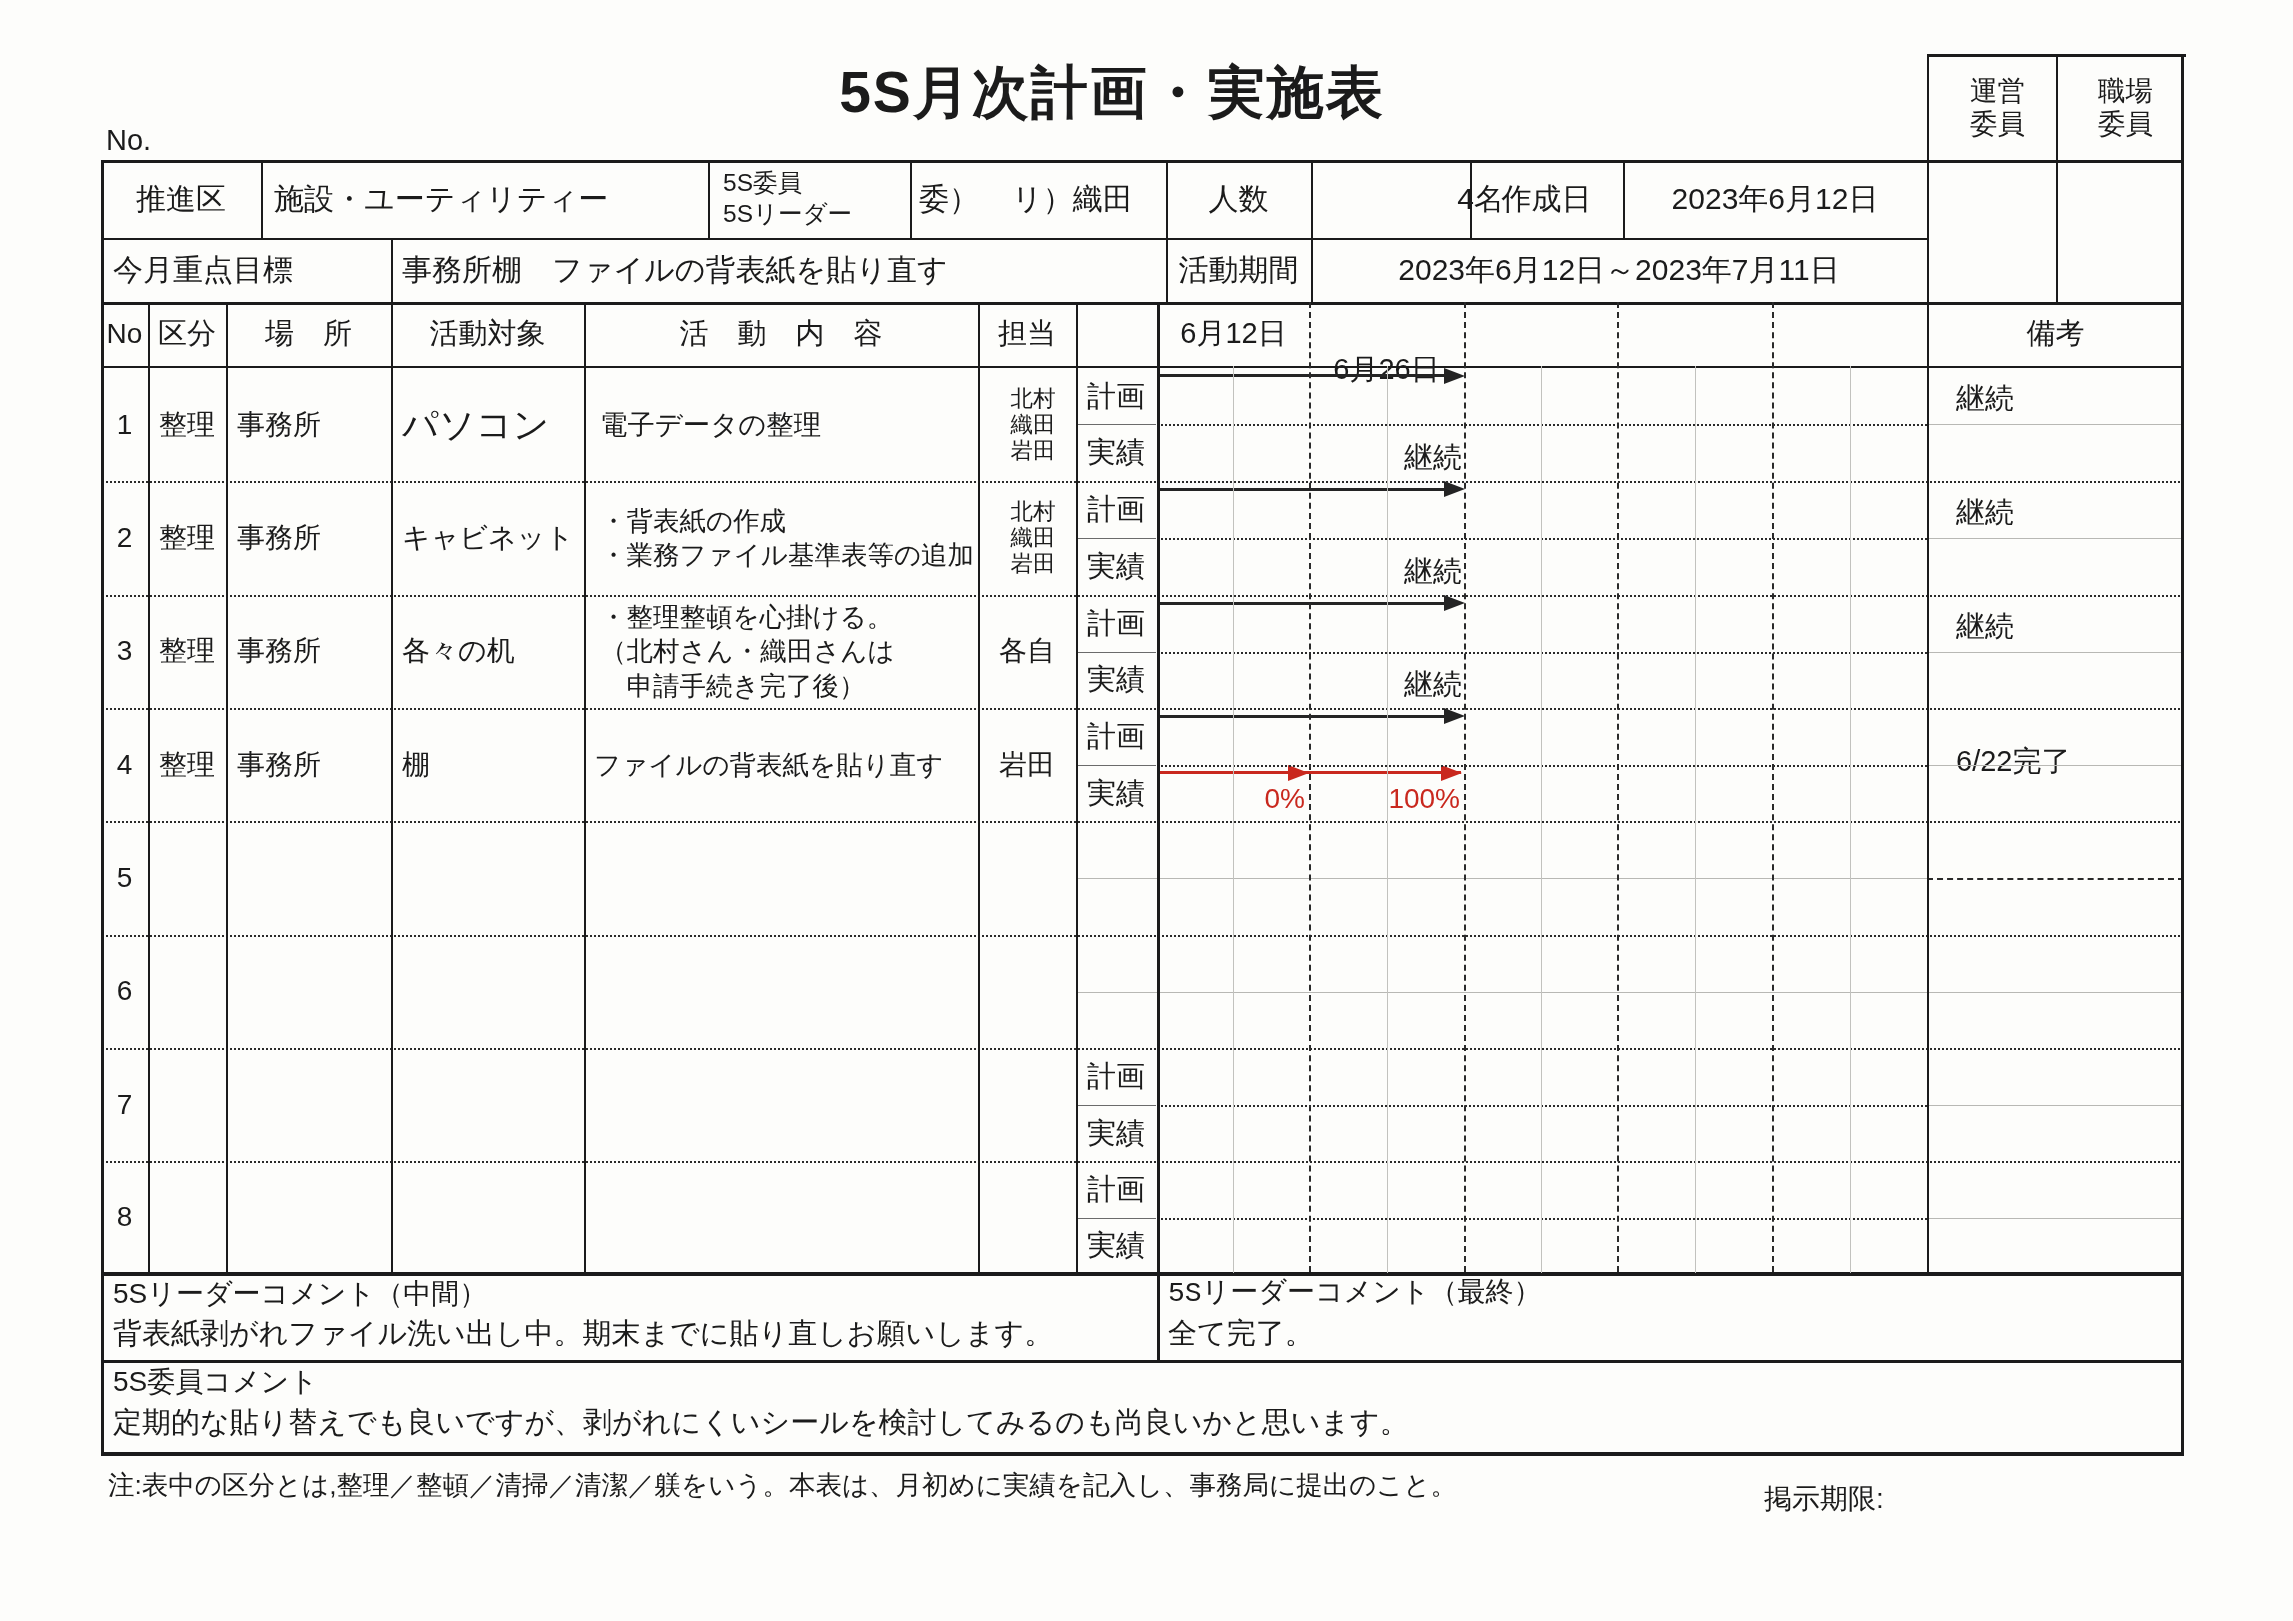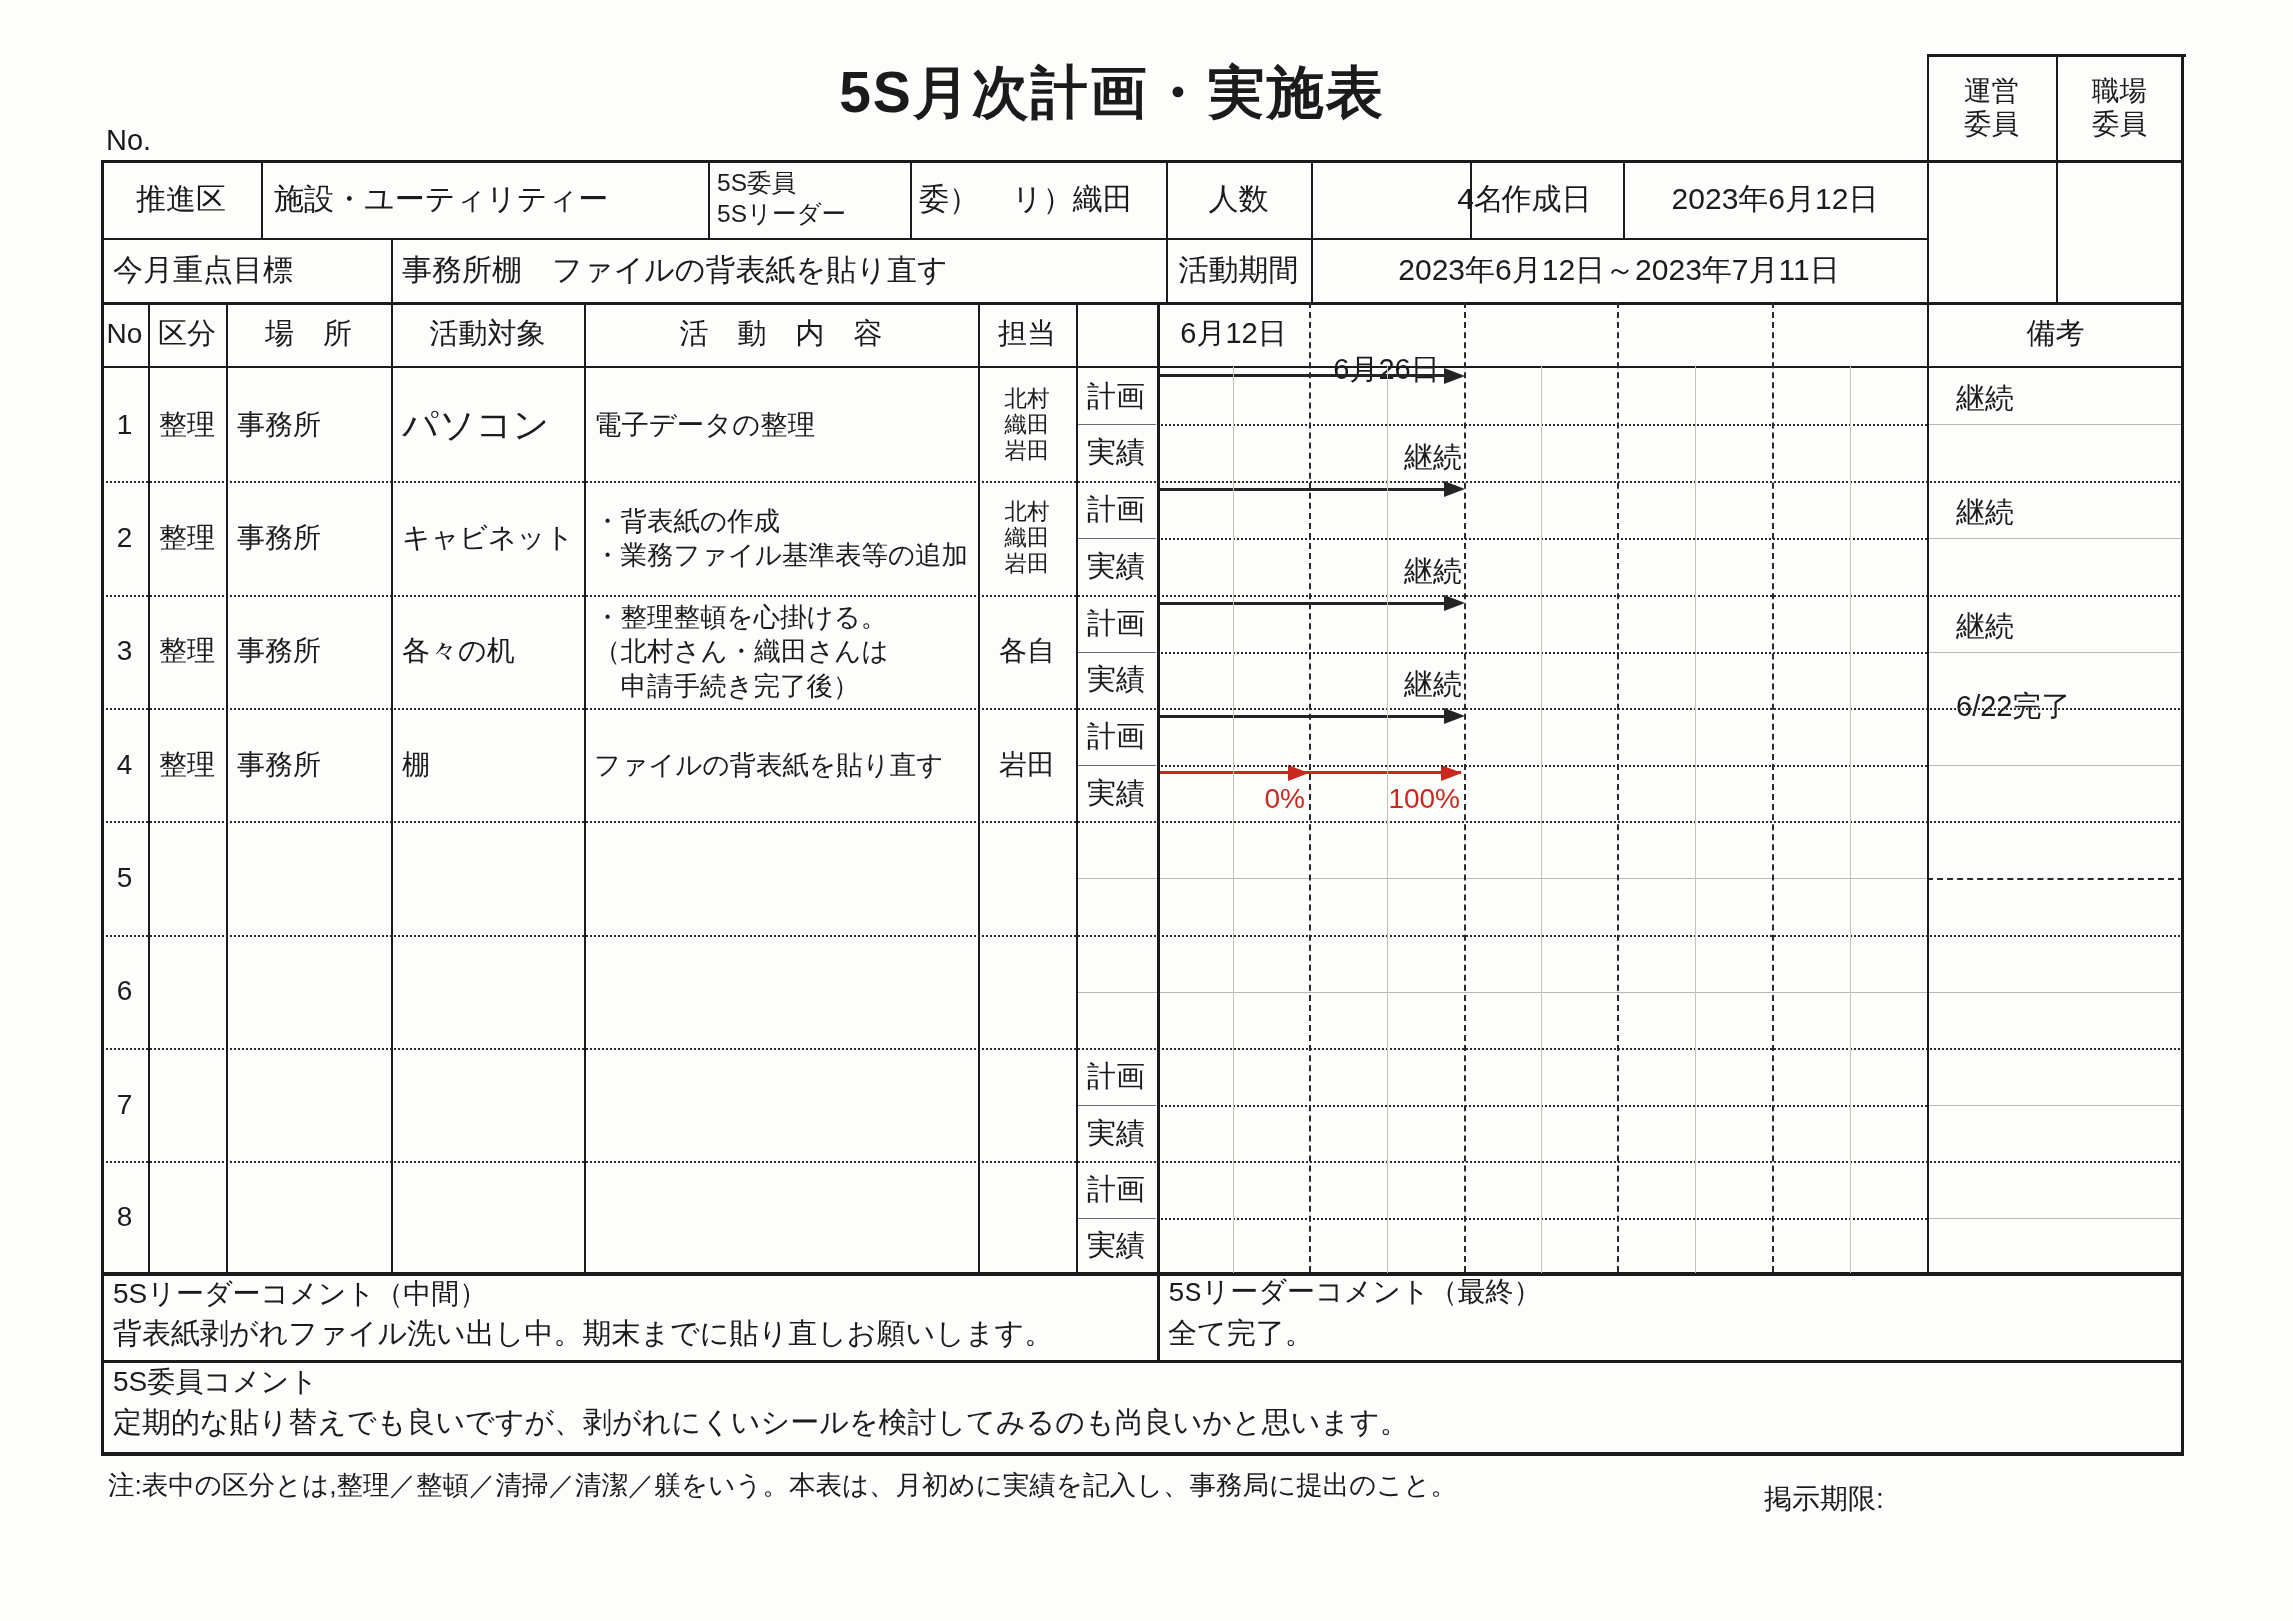--- a/index.html
+++ b/index.html
@@ -5,21 +5,21 @@
   html,body{margin:0;padding:0;background:#e8e8e4;}
   .sheet{
     position:relative;width:2294px;height:1621px;background:#fdfdfb;
     font-family:"Liberation Sans","DejaVu Sans",sans-serif;color:#1b1b1b;
     overflow:hidden;
   }
   .cell{position:absolute;display:flex;align-items:center;line-height:1.15;}
   .c{justify-content:center;text-align:center;}
   .l{justify-content:flex-start;text-align:left;}
   .r{justify-content:flex-end;text-align:right;}
-  .pre{white-space:pre-line;}
+  .pre{white-space:pre-line;padding-left:6px;}
   .hl{position:absolute;background:#1b1b1b;}
   .vl{position:absolute;background:#1b1b1b;}
   .dot{position:absolute;height:0;border-top:2.9px dotted #2a2a2a;}
   .dash-h{position:absolute;height:0;border-top:2px dashed #2a2a2a;}
   .dash-v{position:absolute;width:0;border-left:2px dashed #2a2a2a;}
   .gray-h{position:absolute;height:1px;background:#b8b8b4;}
   .gray-v{position:absolute;width:1px;background:#c2c2be;}
   .mid-solid{position:absolute;height:1px;background:#6b6b6b;}
   .arrow-line{position:absolute;height:2.9px;background:#242424;}
   .arrow-head{position:absolute;width:0;height:0;border-top:8.8px solid transparent;border-bottom:8.8px solid transparent;border-left:21.6px solid #242424;}
@@ -122,21 +122,21 @@
   <div class="cell c" style="left:978px;top:708px;width:98px;height:114px;font-size:28px;">岩田</div>
   <div class="cell c" style="left:1076px;top:708px;width:80px;height:57px;font-size:29px;">計画</div>
   <div class="cell c" style="left:1076px;top:765px;width:80px;height:57px;font-size:29px;">実績</div>
   <div class="arrow-line" style="left:1160px;top:715px;width:286px;"></div>
   <div class="arrow-head" style="left:1444px;top:708px;"></div>
   <div class="arrow-line red" style="left:1160px;top:771px;width:301px;"></div>
   <div class="arrow-head red" style="left:1288px;top:765px;"></div>
   <div class="arrow-head red" style="left:1441px;top:765px;"></div>
   <div class="cell r redtxt" style="left:1227px;top:783px;width:78px;height:33px;font-size:28px;">0%</div>
   <div class="cell r redtxt" style="left:1372px;top:783px;width:88px;height:33px;font-size:28px;">100%</div>
-  <div class="cell l" style="left:1956px;top:689px;width:216px;height:35px;font-size:29px;">6/22完了</div>
+  <div class="cell l" style="left:1956px;top:744px;width:216px;height:35px;font-size:29px;">6/22完了</div>
 
   <div class="cell c" style="left:101px;top:821px;width:47px;height:114px;font-size:28px;">5</div>
 
   <div class="cell c" style="left:101px;top:935px;width:47px;height:113px;font-size:28px;">6</div>
 
   <div class="cell c" style="left:101px;top:1048px;width:47px;height:114px;font-size:28px;">7</div>
   <div class="cell c" style="left:1076px;top:1048px;width:80px;height:57px;font-size:29px;">計画</div>
   <div class="cell c" style="left:1076px;top:1105px;width:80px;height:57px;font-size:29px;">実績</div>
 
   <div class="cell c" style="left:101px;top:1161px;width:47px;height:113px;font-size:28px;">8</div>

